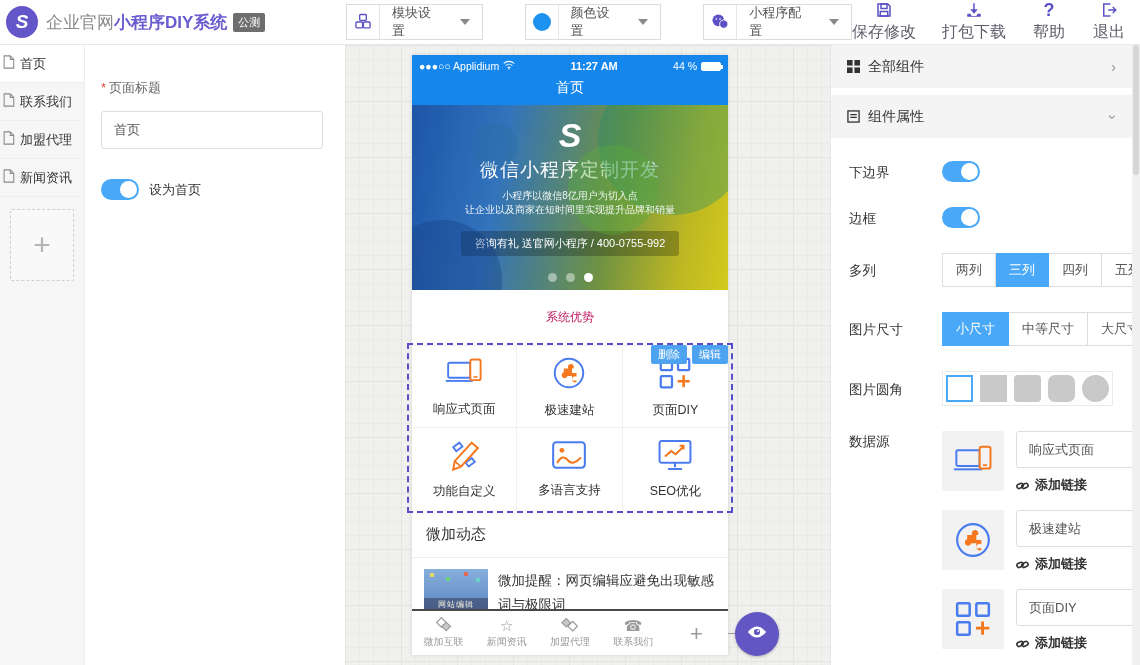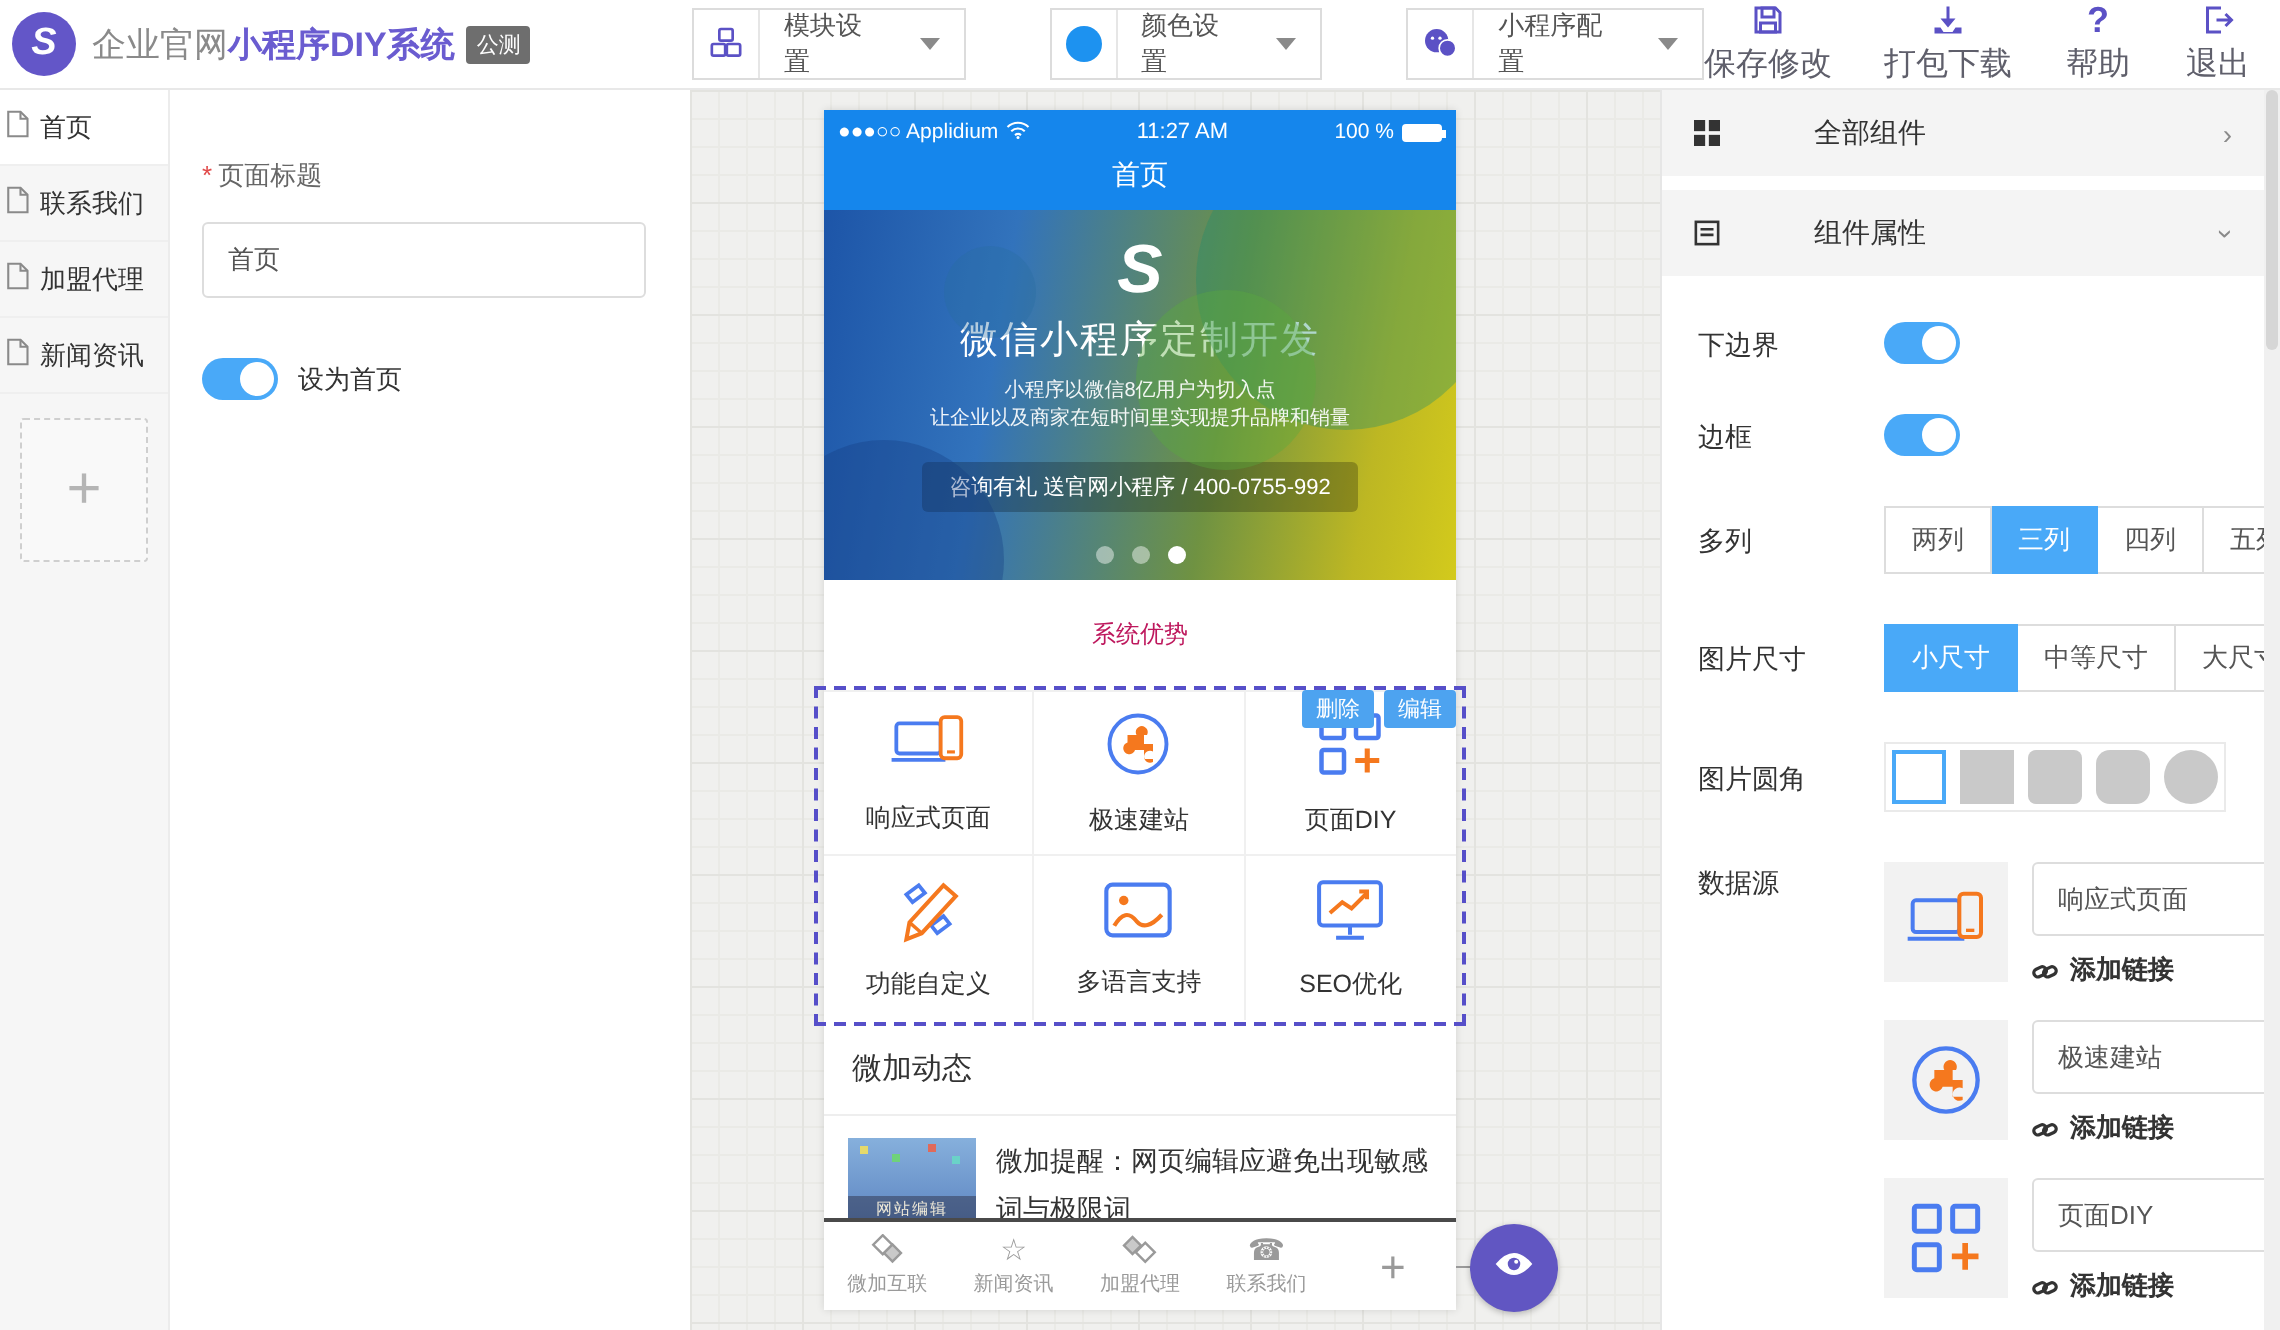--- a/index.html
+++ b/index.html
@@ -50,21 +50,21 @@
       linear-gradient(#e3e3df 1px, transparent 1px),
       linear-gradient(90deg,#e3e3df 1px, transparent 1px),
       linear-gradient(#eaeae6 1px, transparent 1px),
       linear-gradient(90deg,#eaeae6 1px, transparent 1px);
     background-size:56px 56px,56px 56px,14px 14px,14px 14px; }
 
   
   .phone { position:absolute; left:67px; top:10px; width:316px; height:600px; background:#fff; box-shadow:0 0 4px rgba(0,0,0,.12); }
   .statusbar { height:22px; background:#1586ec; color:#fff; display:flex; align-items:center; justify-content:space-between; padding:0 7px; font-size:10.5px; }
   .sb-left, .sb-right { display:flex; align-items:center; gap:4px; }
-  .sb-time { font-weight:normal; font-size:11px; }
+  .sb-time { font-weight:bold; font-size:11px; }
   .battery { width:20px; height:9px; border:1px solid #fff; border-radius:2px; position:relative; background:#fff; }
   .battery:after { content:""; position:absolute; right:-3px; top:2px; width:2px; height:4px; background:#fff; }
   .navbar { height:28px; background:#1586ec; color:#fff; display:flex; align-items:flex-start; justify-content:center; font-size:14px; padding-top:2px; }
 
   .banner { position:relative; height:185px; overflow:hidden; color:#fff; text-align:center;
     background:linear-gradient(100deg,#1d55a8 0%,#3273bc 28%,#6f9242 62%,#bdb723 85%,#d3ca1c 100%); }
   .bubble { position:absolute; border-radius:50%; }
   .b1 { width:150px; height:150px; right:-20px; top:-40px; background:rgba(30,140,110,.35); }
   .b2 { width:90px; height:90px; right:70px; top:40px; background:rgba(90,170,60,.38); }
   .b3 { width:120px; height:120px; left:-30px; bottom:-50px; background:rgba(20,60,130,.35); }
@@ -99,21 +99,21 @@
   .tab { flex:1; display:flex; flex-direction:column; align-items:center; justify-content:center; gap:1px; color:#9a9a9a; cursor:pointer; }
   .tab .ticon { font-size:15px; line-height:17px; height:17px; }
   .tab .tlabel2 { font-size:10px; }
   .tab.plus .ticon { font-size:22px; height:auto; }
 
   .eye-btn { position:absolute; left:390px; top:567px; width:44px; height:44px; border-radius:50%; background:#6156c2; display:flex; align-items:center; justify-content:center; cursor:pointer; box-shadow:0 1px 3px rgba(0,0,0,.25); }
   .eye-line { position:absolute; left:367px; top:588px; width:24px; height:1px; background:#9a9a9a; }
 
   
   .right-panel { position:absolute; left:830px; top:45px; bottom:0; width:302px; background:#fff; border-left:1px solid #e6e6e6; overflow:hidden; z-index:20; }
-  .rp-head { height:43px; background:#f4f4f4; display:flex; align-items:center; padding:0 16px; font-size:14px; color:#333; cursor:pointer; margin-bottom:7px;gap:39px; }
+  .rp-head { height:43px; background:#f4f4f4; display:flex; align-items:center; padding:0 16px; font-size:14px; color:#333; cursor:pointer; margin-bottom:7px; }
   .rp-head .hicon { margin-right:8px; display:flex; }
   .rp-head .chev { margin-left:auto; color:#8a8a8a; font-size:14px; }
   .chev-down { display:inline-block; transform:rotate(90deg); }
   .rp-body { padding:16px 18px 0 18px; }
   .prop-row { display:flex; align-items:center; margin-bottom:25px; }
   .prop-row.top { align-items:flex-start; }
   .prop-label { width:93px; font-size:13.5px; color:#333; flex:0 0 auto; padding-top:2px; }
   .seg { display:flex; }
   .seg-opt { border:1px solid #ddd; border-left:none; background:#fff; color:#555; font-size:13px; padding:7px 13px; cursor:pointer; white-space:nowrap; }
   .seg-opt:first-child { border-left:1px solid #ddd; }
@@ -286,21 +286,21 @@
           <span>●●●○○ Applidium</span>
           <span>
             <svg width="12" height="10" viewBox="0 0 16 12" fill="none" stroke="#fff" stroke-width="1.4">
               <path d="M1 4 a10 10 0 0 1 14 0 M3.5 6.8 a6.5 6.5 0 0 1 9 0 M6 9.4 a3.2 3.2 0 0 1 4 0"></path>
                 <circle cx="8" cy="11" r="1" fill="#fff" stroke="none"></circle>
             </svg>
           </span>
         </div>
         <span class="sb-time">11:27 AM</span>
         <div class="sb-right">
-          <span>100 %</span>
+          <span>44 %</span>
           <span class="battery"></span>
         </div>
       </div>
 
       <div class="navbar">首页</div>
 
       <div class="banner">
         <div class="bubble b1"></div>
         <div class="bubble b2"></div>
         <div class="bubble b3"></div>

